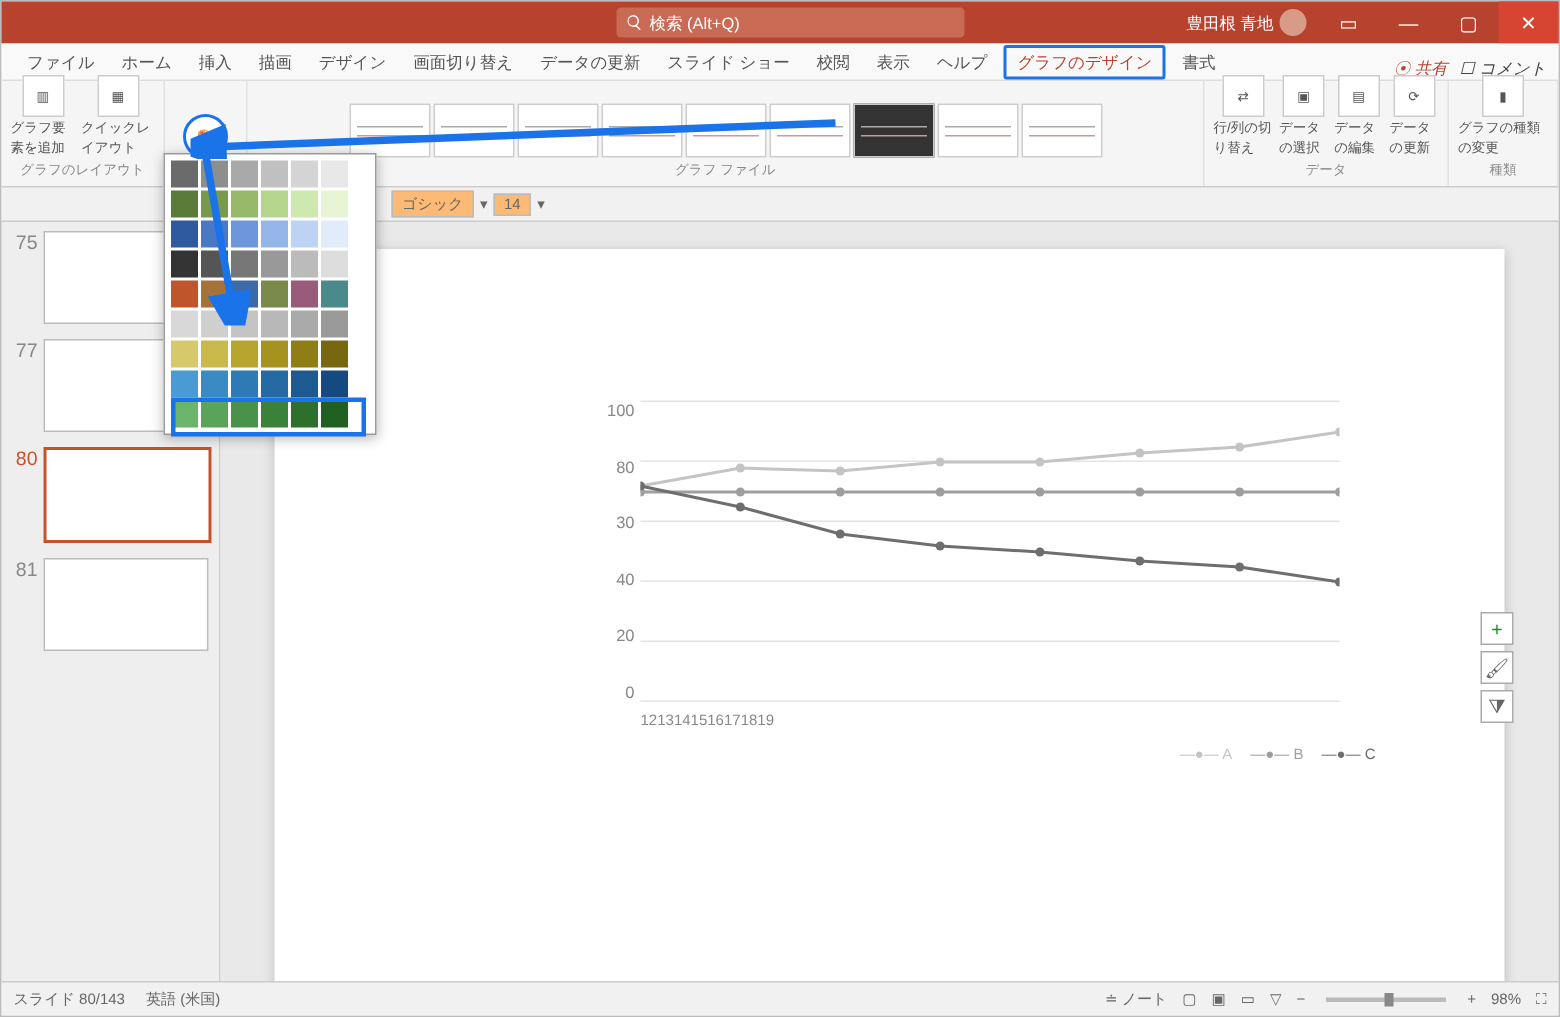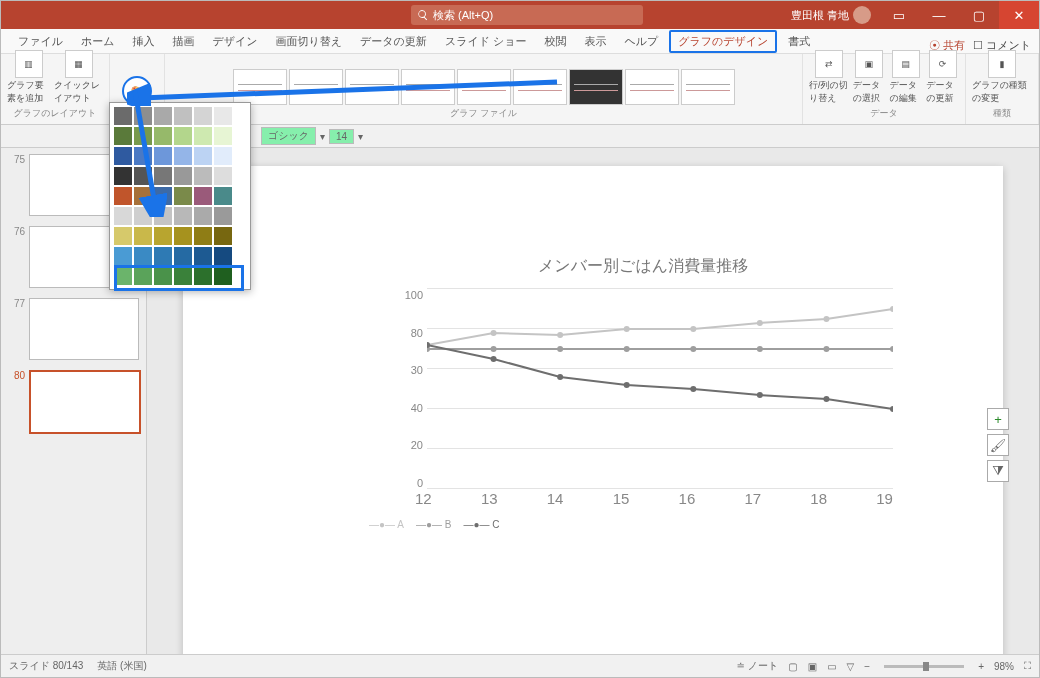--- a/index.html
+++ b/index.html
@@ -11,60 +11,60 @@
   .title-right{position:absolute;right:0;display:flex;align-items:center;height:100%;}
   .user{display:flex;align-items:center;margin-right:8px;font-size:11px;}
   .avatar{width:18px;height:18px;border-radius:50%;background:#d79b88;margin-left:4px;}
   .winbtn{width:40px;height:28px;display:flex;align-items:center;justify-content:center;color:#fff;font-size:13px;}
   .winbtn.close{background:#d64531;}
   
   .tabs{height:24px;background:#f9f9f9;display:flex;align-items:flex-end;border-bottom:1px solid #ddd;padding-left:8px;position:relative;}
   .tab{padding:4px 9px;font-size:11px;color:#555;}
   .tab.active{color:#b7432f;}
   .tab.design{border:2px solid #1a73e8;border-radius:2px;padding:2px 7px;margin:0 2px;}
-  .tabs-right{position:absolute;right:8px;display:flex;gap:8px;align-items:flex-end;}
+  .tabs-right{position:absolute;right:8px;display:flex;gap:8px;align-items:flex-end;font-style:italic;}
   .share{color:#b7432f;font-size:11px;}
   
   .ribbon{height:70px;background:#f5f5f5;border-bottom:1px solid #ccc;display:flex;position:relative;}
   .rgroup{display:flex;flex-direction:column;align-items:center;justify-content:flex-end;padding:4px 6px;border-right:1px solid #e2e2e2;}
   .rgroup .icons{display:flex;gap:4px;align-items:flex-start;}
   .ricon{display:flex;flex-direction:column;align-items:center;font-size:9px;color:#555;gap:1px;}
   .ricon .glyph{width:26px;height:26px;display:flex;align-items:center;justify-content:center;border:1px solid #ccc;background:#fff;}
   .glabel{font-size:9px;color:#888;margin-top:2px;}
   .styles{display:flex;gap:2px;align-items:flex-start;padding-top:6px;}
   .stylethumb{width:52px;height:34px;background:#fff;border:1px solid #ccc;position:relative;}
   .stylethumb.dark{background:#333;}
   .stylethumb::after{content:"";position:absolute;left:4px;right:4px;top:14px;height:1px;background:#aaa;}
   .stylethumb::before{content:"";position:absolute;left:4px;right:4px;top:20px;height:1px;background:#c99;}
   
   .colordrop{position:absolute;left:108px;top:48px;width:132px;background:#fff;border:1px solid #999;box-shadow:0 2px 8px rgba(0,0,0,0.3);padding:4px;z-index:30;}
   .palette{display:flex;flex-wrap:wrap;gap:2px;}
   .sw{width:18px;height:18px;}
   .rowmark{position:absolute;border:3px solid #1a73e8;left:4px;width:124px;height:20px;top:162px;}
   
   .fbar{height:22px;background:#f1f1f1;border-bottom:1px solid #ccc;display:flex;align-items:center;padding-left:260px;font-size:10px;color:#666;gap:4px;}
-  .fsel{border:1px solid #bbb;padding:1px 6px;font-size:10px;background:#86efac;}
+  .fsel{border:1px solid #bbb;padding:1px 6px;font-size:10px;background:#fdba74;}
   
   .body{flex:1;display:flex;overflow:hidden;}
   .thumbs{width:145px;background:#eee;border-right:1px solid #ccc;overflow:auto;padding:6px 0;}
   .thumb{display:flex;align-items:flex-start;margin-bottom:10px;padding-left:4px;}
-  .thumb .num{width:20px;font-size:10px;color:#888;text-align:right;padding-right:4px;}
+  .thumb .num{width:20px;font-size:13px;color:#888;text-align:right;padding-right:4px;}
   .thumb .slide{width:108px;height:60px;background:#fff;border:1px solid #bbb;position:relative;}
   .thumb.sel .slide{border:2px solid #c7512a;}
   .thumb.sel .num{color:#c7512a;}
   .canvas{flex:1;background:#e9e9e9;display:flex;align-items:flex-start;justify-content:center;padding:18px 12px;position:relative;}
   .slidecvs{width:820px;height:500px;background:#fff;box-shadow:0 2px 8px rgba(0,0,0,0.2);position:relative;}
   .chartarea{position:absolute;left:340px;top:250px;width:560px;height:280px;}
   .ctitle{text-align:center;font-size:16px;color:#777;margin-bottom:8px;}
   .plot{position:relative;width:500px;height:200px;margin:12px auto;}
   .ylabels{position:absolute;left:0;top:0;bottom:0;width:30px;display:flex;flex-direction:column;justify-content:space-between;text-align:right;font-size:11px;color:#888;}
   .grid{position:absolute;left:34px;right:0;top:0;bottom:0;}
   .gline{position:absolute;left:0;right:0;height:1px;background:#e3e3e3;}
-  .xlabels{position:absolute;left:22px;right:0;bottom:-18px;display:flex;justify-content:space-between;font-size:15px;color:#888;}
-  .legend{text-align:left;font-size:10px;color:#888;margin-top:30px;}
+  .xlabels{position:absolute;left:34px;right:0;bottom:-18px;display:flex;justify-content:flex-start;font-size:10px;color:#888;}
+  .legend{text-align:right;font-size:10px;color:#888;margin-top:30px;}
   .legend span{margin:0 6px;}
   .ctxbtns{position:absolute;right:30px;top:260px;display:flex;flex-direction:column;gap:4px;}
   .ctxbtn{width:20px;height:20px;border:1px solid #aaa;background:#fff;display:flex;align-items:center;justify-content:center;font-size:13px;color:#666;}
   .ctxbtn.plus{color:#2a8a2a;}
   
   .arrow1{position:absolute;z-index:40;}
   .statusbar{height:22px;background:#f1f1f1;border-top:1px solid #ccc;display:flex;align-items:center;font-size:10px;color:#666;padding:0 8px;justify-content:space-between;}
   .sbright{display:flex;align-items:center;gap:10px;}
   .zoomslider{width:80px;height:3px;background:#bbb;position:relative;margin:0 4px;}
   .zoomslider::after{content:"";position:absolute;left:48%;top:-3px;width:6px;height:9px;background:#888;}
@@ -258,36 +258,35 @@
     <span>▾</span>
   </div>
 
   <div class="body">
     <div class="thumbs" id="thumbs">
         <div class="thumb">
           <div class="num">75</div>
           <div class="slide"></div>
         </div>
         <div class="thumb">
-          <div class="num">76</div>
-          <div class="slide"></div>
-        </div>
-        <div class="thumb">
           <div class="num">77</div>
           <div class="slide"></div>
         </div>
         <div class="thumb sel">
           <div class="num">80</div>
           <div class="slide"></div>
         </div>
+        <div class="thumb">
+          <div class="num">81</div>
+          <div class="slide"></div>
+        </div>
       </div>
     <div class="canvas">
       <div class="slidecvs">
         <div class="chartarea" style="left:180px;top:90px;">
-          <div class="ctitle">メンバー別ごはん消費量推移</div>
           <div class="plot" id="plot">
               <div class="ylabels">
                 <div>100</div>
                 <div>80</div>
                 <div>30</div>
                 <div>40</div>
                 <div>20</div>
                 <div>0</div>
               </div>
               <div class="grid">

